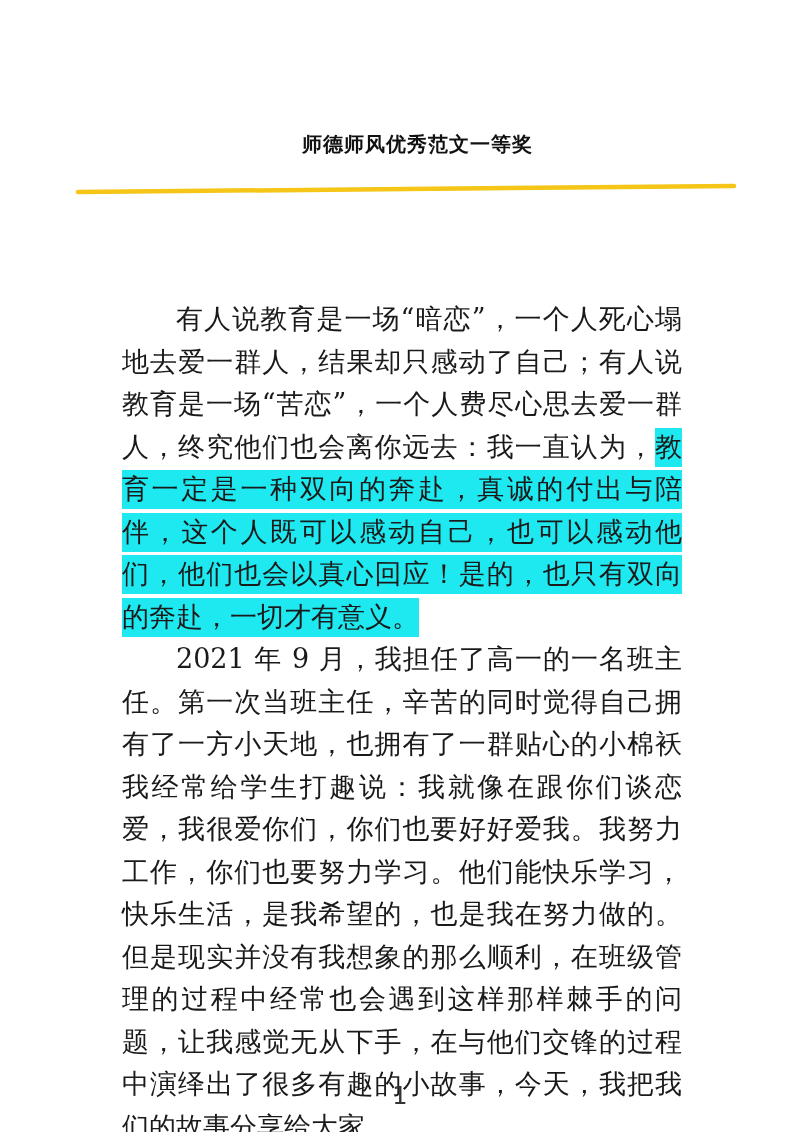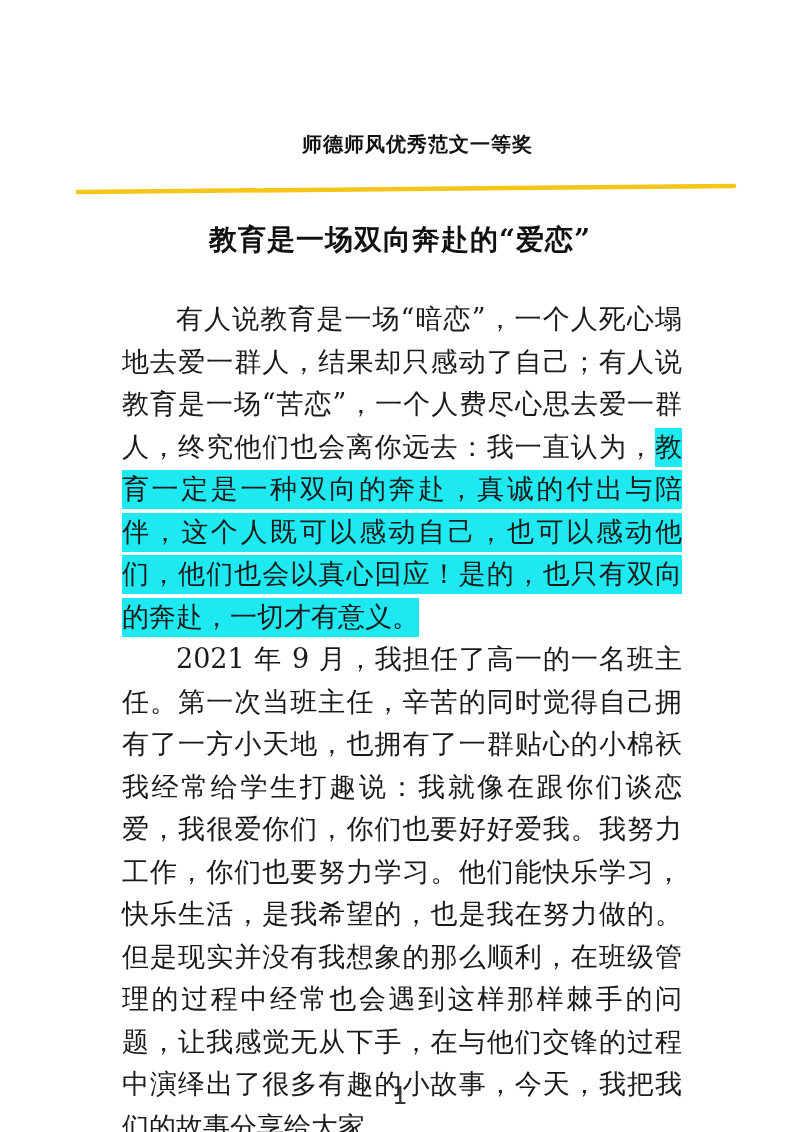--- a/index.html
+++ b/index.html
@@ -93,21 +93,20 @@
 <body>
 
 <div class="page">
 
   <div class="doc-title">师德师风优秀范文一等奖</div>
 
   <svg class="divider" viewBox="0 0 800 260" width="800" height="260">
     <line x1="78" y1="192" x2="734" y2="186" stroke="#f5c518" stroke-width="4.5" stroke-linecap="round"></line>
   </svg>
 
-  <div class="doc-subtitle">教育是一场双向奔赴的“爱恋”</div>
 
   <div class="body-text">
     <p class="para"><span>有人说教育是一场“暗恋”，一个人死心塌地去爱一群人，结果却只感动了自己；有人说教育是一场“苦恋”，一个人费尽心思去爱一群人，终究他们也会离你远去：我一直认为，</span><span class="hl">教育一定是一种双向的奔赴，真诚的付出与陪伴，这个人既可以感动自己，也可以感动他们，他们也会以真心回应！是的，也只有双向的奔赴，一切才有意义。</span></p>
     <p class="para">2021 年 9 月，我担任了高一的一名班主任。第一次当班主任，辛苦的同时觉得自己拥有了一方小天地，也拥有了一群贴心的小棉袄我经常给学生打趣说：我就像在跟你们谈恋爱，我很爱你们，你们也要好好爱我。我努力工作，你们也要努力学习。他们能快乐学习，快乐生活，是我希望的，也是我在努力做的。但是现实并没有我想象的那么顺利，在班级管理的过程中经常也会遇到这样那样棘手的问题，让我感觉无从下手，在与他们交锋的过程中演绎出了很多有趣的小故事，今天，我把我们的故事分享给大家。</p>
   </div>
 
   <div class="page-number">1</div>
 
 </div>
 

